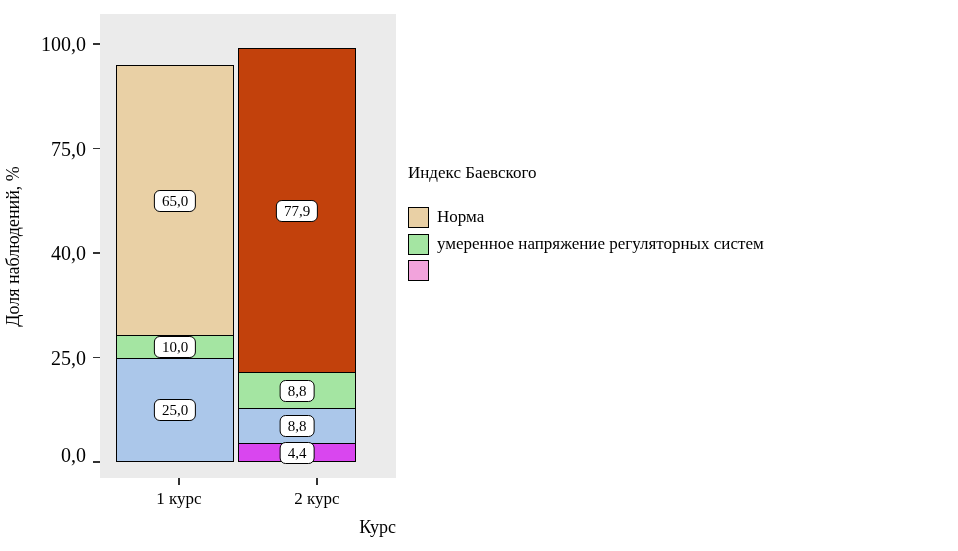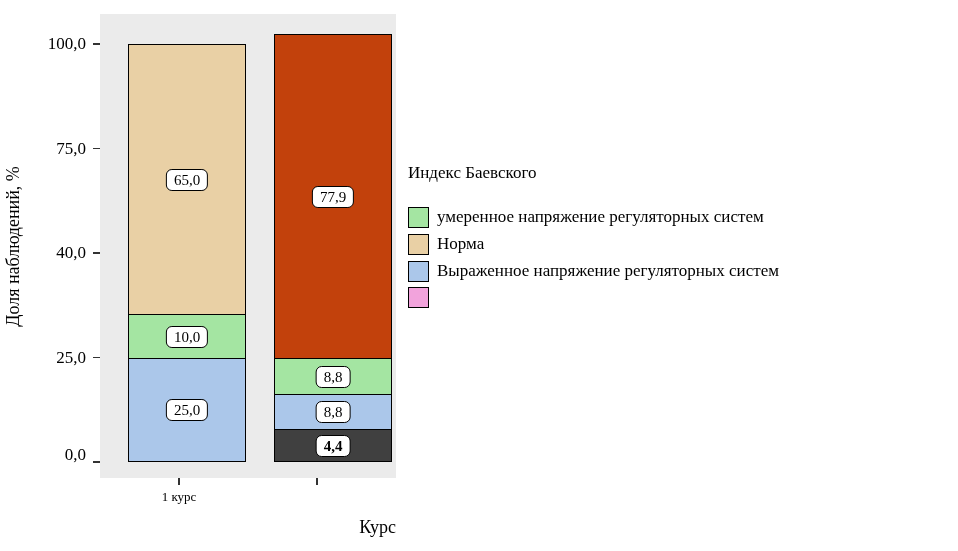--- a/index.html
+++ b/index.html
@@ -1,37 +1,37 @@
 <!DOCTYPE html>
 <html><head>
 <meta charset="utf-8">
 <style>
   html,body{margin:0;padding:0;background:#fff;}
   .figure{
     position:relative;width:958px;height:551px;background:#ffffff;
     font-family:"Liberation Serif", serif;color:#000;overflow:hidden;
   }
   .panel{position:absolute;left:100px;top:14px;width:296px;height:464px;background:#EBEBEB;}
-  .bars{position:absolute;left:28px;bottom:16px;display:flex;gap:28px;align-items:flex-end;}
+  .bars{position:absolute;left:16px;bottom:16px;display:flex;gap:4px;align-items:flex-end;}
   .bar{width:118px;display:flex;flex-direction:column;flex:none;}
   .segment{position:relative;border:1.5px solid #000;box-sizing:border-box;}
   .segment + .segment{margin-top:-1.5px;}
   .val-label{
     position:absolute;left:50%;top:50%;transform:translate(-50%,-50%);
     background:#fff;border:1.4px solid #000;border-radius:6px;
     padding:0 7px;font-size:15px;line-height:20px;white-space:nowrap;z-index:2;
   }
   .y-axis{position:absolute;left:0;top:14px;width:100px;height:464px;}
-  .y-tick-label{position:absolute;right:14px;font-size:17px;line-height:22px;white-space:nowrap;}
+  .y-tick-label{position:absolute;right:14px;font-size:20px;line-height:22px;white-space:nowrap;}
   .y-tick-mark{position:absolute;right:0;width:7px;height:1.5px;background:#333;}
   .y-title-box{position:absolute;left:0;top:14px;width:26px;height:464px;
     display:flex;align-items:center;justify-content:center;}
   .y-title-box span{transform:rotate(-90deg);white-space:nowrap;font-size:18px;}
   .x-tick-mark{position:absolute;top:478px;width:1.5px;height:7px;background:#333;}
-  .x-cat{position:absolute;top:489px;width:118px;text-align:center;font-size:13px;}
+  .x-cat{position:absolute;top:489px;width:118px;text-align:center;font-size:17px;}
   .x-cat-1{left:120px;}
   .x-cat-2{left:258px;}
   .x-title{position:absolute;top:517px;left:100px;width:296px;text-align:right;font-size:18px;}
   .legend{position:absolute;left:408px;top:162px;font-size:17px;line-height:22px;}
   .legend-title{margin-bottom:22px;}
   .legend-entry{display:flex;align-items:center;margin-bottom:5px;}
   .swatch{width:21px;height:21px;border:1.5px solid #000;box-sizing:border-box;
     margin-right:8px;flex:none;display:inline-block;}
 </style>
 </head>
@@ -55,65 +55,62 @@
       <div class="y-tick-label" style="top: 19px;">100,0</div>
       <div class="y-tick-mark" style="top: 29.25px;"></div>
     </div>
 
   <div class="panel">
     <div class="bars">
         <div class="bar">
           <div class="segment" style="height: 271.7px; background: rgb(233, 208, 165);">
             <span class="val-label">65,0</span>
           </div>
-          <div class="segment" style="height: 45px; background: rgb(164, 229, 162);">
+          <div class="segment" style="height: 24px; background: rgb(164, 229, 162);">
             <span class="val-label">10,0</span>
           </div>
           <div class="segment" style="height: 104.5px; background: rgb(171, 199, 234);">
             <span class="val-label">25,0</span>
           </div>
         </div>
         <div class="bar">
           <div class="segment" style="height: 325.622px; background: #c2410c;">
             <span class="val-label">77,9</span>
           </div>
           <div class="segment" style="height: 36.784px; background: rgb(164, 229, 162);">
             <span class="val-label">8,8</span>
           </div>
           <div class="segment" style="height: 36.784px; background: rgb(171, 199, 234);">
             <span class="val-label">8,8</span>
           </div>
-          <div class="segment" style="height: 33px; background: #404040; font-weight: bold;">
+          <div class="segment" style="height: 19px; background: #d946ef;">
             <span class="val-label">4,4</span>
           </div>
         </div>
       </div>
   </div>
 
   <div class="x-tick-mark" style="left:178px"></div>
   <div class="x-tick-mark" style="left:316px"></div>
 
   <div class="x-cat x-cat-1">1 курс</div>
+  <div class="x-cat x-cat-2">2 курс</div>
 
   <div class="x-title">Курс</div>
 
   <div class="legend">
     <div class="legend-title">Индекс Баевского</div>
     <div>
         <div class="legend-entry">
-          <span class="swatch" style="background: rgb(164, 229, 162);"></span>
-          <span>умеренное напряжение регуляторных систем</span>
-        </div>
-        <div class="legend-entry">
           <span class="swatch" style="background: rgb(233, 208, 165);"></span>
           <span>Норма</span>
         </div>
         <div class="legend-entry">
-          <span class="swatch" style="background: rgb(171, 199, 234);"></span>
-          <span>Выраженное напряжение регуляторных систем</span>
+          <span class="swatch" style="background: rgb(164, 229, 162);"></span>
+          <span>умеренное напряжение регуляторных систем</span>
         </div>
         <div class="legend-entry">
           <span class="swatch" style="background: rgb(242, 163, 220);"></span>
         </div>
       </div>
   </div>
 
 </div>
 
 </body></html>

